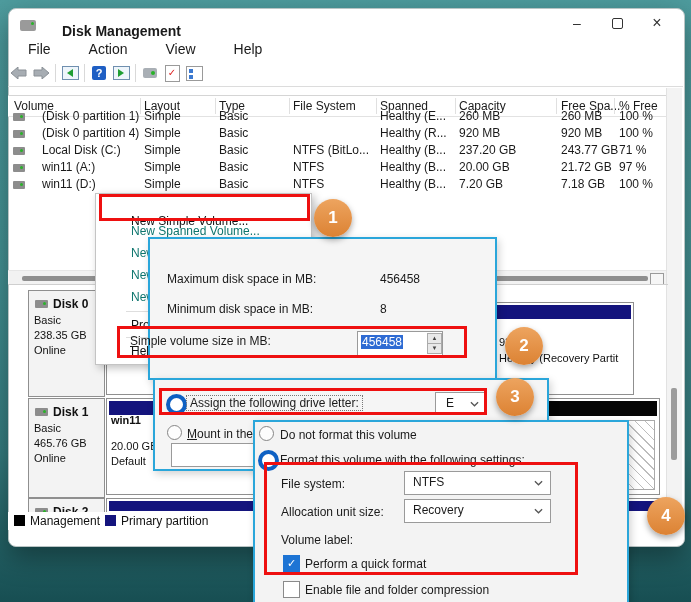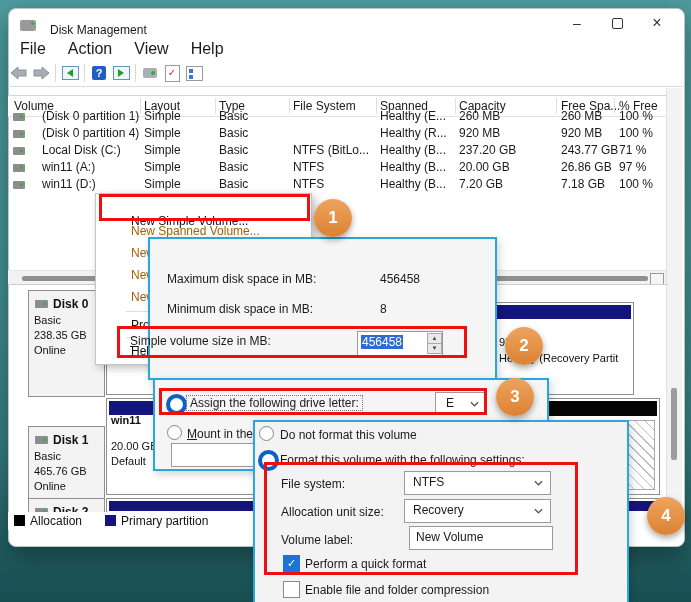--- a/index.html
+++ b/index.html
@@ -5,27 +5,27 @@
   html,body{margin:0;padding:0;background:#222;}
   #screen{position:relative;width:691px;height:602px;overflow:hidden;
     font-family:"Liberation Sans",sans-serif;
     background:linear-gradient(180deg,#4e9c9e 0%,#439193 45%,#357d80 75%,#174e52 100%);}
   .abs{position:absolute;}
   .nowrap{white-space:nowrap;}
   
   .win{left:8px;top:8px;width:675px;height:537px;background:#fff;border-radius:8px;
        box-shadow:0 10px 28px rgba(0,0,0,.38);border:1px solid #b9c4c4;}
   .titlebar{left:8px;top:8px;width:675px;height:30px;}
-  .title-text{left:42px;top:15px;font-size:12px;color:#1a1a1a;}
+  .title-text{left:54px;top:15px;font-size:14px;color:#1a1a1a;font-weight:bold;}
   .winbtns{right:14px;top:8px;height:30px;display:flex;}
   .winbtn{width:40px;height:30px;display:flex;align-items:center;justify-content:center;
           font-size:14px;color:#333;}
   .maxbox{width:9px;height:9px;border:1px solid #333;border-radius:2px;}
   .menubar{left:8px;top:38px;width:675px;height:22px;display:flex;align-items:center;}
-  .menu-item{font-size:16px;color:#1a1a1a;padding:2px 10px;margin-left:2px;}
+  .menu-item{font-size:14px;color:#1a1a1a;padding:2px 18px;margin-left:2px;}
   .toolbar{left:8px;top:60px;width:675px;height:26px;display:flex;align-items:center;
            border-bottom:1px solid #dcdcdc;}
   .tbtn{width:22px;height:20px;display:flex;align-items:center;justify-content:center;}
   .tsep{width:1px;height:18px;background:#d9d9d9;margin:0 3px;}
   .mmcbox{width:15px;height:12px;border:1px solid #6f8faf;background:#eef5fb;display:flex;
           align-items:center;justify-content:center;}
   .tri-l{width:0;height:0;border-top:4px solid transparent;border-bottom:4px solid transparent;
          border-right:6px solid #1f9e33;}
   .tri-r{width:0;height:0;border-top:4px solid transparent;border-bottom:4px solid transparent;
          border-left:6px solid #1f9e33;}
@@ -69,21 +69,21 @@
   .hatch{position:absolute;left:4px;right:4px;top:21px;bottom:4px;border:1px solid #aaa;
     background:repeating-linear-gradient(45deg,#fff 0px,#fff 6px,#bdbdbd 6px,#bdbdbd 7px);}
   .legend{left:8px;top:512px;width:675px;height:18px;background:#fff;}
   .lsw{position:absolute;top:3px;width:11px;height:11px;}
   .ltxt{position:absolute;top:2px;font-size:12px;color:#111;white-space:nowrap;}
   
   .cmenu{left:95px;top:193px;width:215px;height:170px;background:#fff;border:1px solid #c4c4c4;
          box-shadow:3px 3px 8px rgba(0,0,0,.25);z-index:10;}
   .citem{position:absolute;left:0;width:215px;height:22px;font-size:12px;}
   .citem span{position:absolute;left:35px;top:4px;white-space:nowrap;}
-  .cen{color:#111;}.cdis{color:#a16207;text-align:right;}
+  .cen{color:#111;}.cdis{color:#0f766e;text-align:right;}
   .csep{position:absolute;left:30px;width:178px;height:1px;background:#dedede;}
   
   .dlg{background:#f5f5f5;border:2px solid #2aa6da;box-shadow:2px 3px 8px rgba(0,0,0,.18);}
   .dlg2{left:148px;top:237px;width:345px;height:139px;z-index:20;}
   .dlg3{left:153px;top:378px;width:392px;height:89px;z-index:30;}
   .dlg4{left:253px;top:420px;width:372px;height:200px;z-index:40;background:#f3f3f3;}
   .dtext{position:absolute;font-size:12px;color:#1a1a1a;white-space:nowrap;}
   .u{text-decoration:underline;}
   .field{position:absolute;background:#fff;border:1px solid #9a9a9a;font-size:12px;color:#1a1a1a;}
   .chev{position:absolute;right:7px;top:50%;margin-top:-3px;width:9px;height:6px;}
@@ -227,21 +227,21 @@
     <span class="cellt c7">71 %</span>
   </div>
   <div class="vrow" style="top:159px">
     <span class="diskic"></span>
     <span class="cellt c0">win11 (A:)</span>
     <span class="cellt c1">Simple</span>
     <span class="cellt c2">Basic</span>
     <span class="cellt c3">NTFS</span>
     <span class="cellt c4">Healthy (B...</span>
     <span class="cellt c5">20.00 GB</span>
-    <span class="cellt c6">26.86 GB</span>
+    <span class="cellt c6">21.72 GB</span>
     <span class="cellt c7">97 %</span>
   </div>
   <div class="vrow" style="top:176px">
     <span class="diskic"></span>
     <span class="cellt c0">win11 (D:)</span>
     <span class="cellt c1">Simple</span>
     <span class="cellt c2">Basic</span>
     <span class="cellt c3">NTFS</span>
     <span class="cellt c4">Healthy (B...</span>
     <span class="cellt c5">7.20 GB</span>
@@ -267,21 +267,21 @@
   </div>
   <div class="abs pbox" style="left:106px;top:302px;width:386px;height:91px;">
     <div class="pbar"></div>
   </div>
   <div class="abs pbox" style="left:494px;top:302px;width:138px;height:91px;">
     <div class="pbar"></div>
     <span class="ptext" style="left:4px;top:33px">920 MB</span>
     <span class="ptext" style="left:4px;top:49px">Healthy (Recovery Partit</span>
   </div>
 
-  <div class="abs dlabel" style="left:28px;top:398px;width:75px;height:98px;margin-top:28px;">
+  <div class="abs dlabel" style="left:28px;top:398px;width:75px;height:98px;">
     <span class="dmini"></span>
     <span class="dname">Disk 1</span>
     <span class="dinfo" style="top:23px">Basic</span>
     <span class="dinfo" style="top:38px">465.76 GB</span>
     <span class="dinfo" style="top:53px">Online</span>
   </div>
   <div class="abs pbox" style="left:106px;top:398px;width:194px;height:95px;">
     <div class="pbar"></div>
     <span class="ptext" style="left:4px;top:15px;font-weight:bold">win11</span>
     <span class="ptext" style="left:4px;top:41px">20.00 GB</span>
@@ -295,21 +295,21 @@
   <div class="abs dlabel" style="left:28px;top:498px;width:75px;height:14px;border-bottom:none;">
     <span class="dmini"></span>
     <span class="dname">Disk 2</span>
   </div>
   <div class="abs pbox" style="left:106px;top:498px;width:552px;height:14px;border-bottom:none;">
     <div class="pbar" style="height:10px"></div>
   </div>
 
   <div class="abs legend">
     <span class="lsw" style="left:6px;background:#000;"></span>
-    <span class="ltxt" style="left:22px">Allocation</span>
+    <span class="ltxt" style="left:22px">Management</span>
     <span class="lsw" style="left:97px;background:#14147d;"></span>
     <span class="ltxt" style="left:113px">Primary partition</span>
   </div>
 
   <div class="abs cmenu">
     <div class="citem" style="top:16px">
         <span class="cen">New Simple Volume...</span>
       </div>
     <div class="citem" style="top:26px">
         <span class="cdis">New Spanned Volume...</span>
@@ -378,23 +378,20 @@
 
     <span class="dtext" style="left:26px;top:83px">Allocation unit size:</span>
     <div class="field" style="left:149px;top:77px;width:145px;height:22px;">
       <span style="position:absolute;left:8px;top:3px;">Recovery</span>
       <svg class="chev" viewBox="0 0 10 6">
           <polyline points="1,1 5,5 9,1" fill="none" stroke="#555" stroke-width="1.4"></polyline>
         </svg>
     </div>
 
     <span class="dtext" style="left:26px;top:111px">Volume label:</span>
-    <div class="field" style="left:154px;top:104px;width:142px;height:22px;">
-      <span style="position:absolute;left:6px;top:3px;">New Volume</span>
-    </div>
 
     <span class="cb cb-on" style="left:28px;top:133px"><span>✓</span></span>
     <span class="dtext" style="left:50px;top:135px">Perform a quick format</span>
 
     <span class="cb cb-off" style="left:28px;top:159px"></span>
     <span class="dtext" style="left:50px;top:161px">Enable file and folder compression</span>
   </div>
 
   <div class="redbox" style="left:99px;top:194px;width:205px;height:21px;"></div>
   <div class="badge" style="left:314px;top:199px;">1</div>

